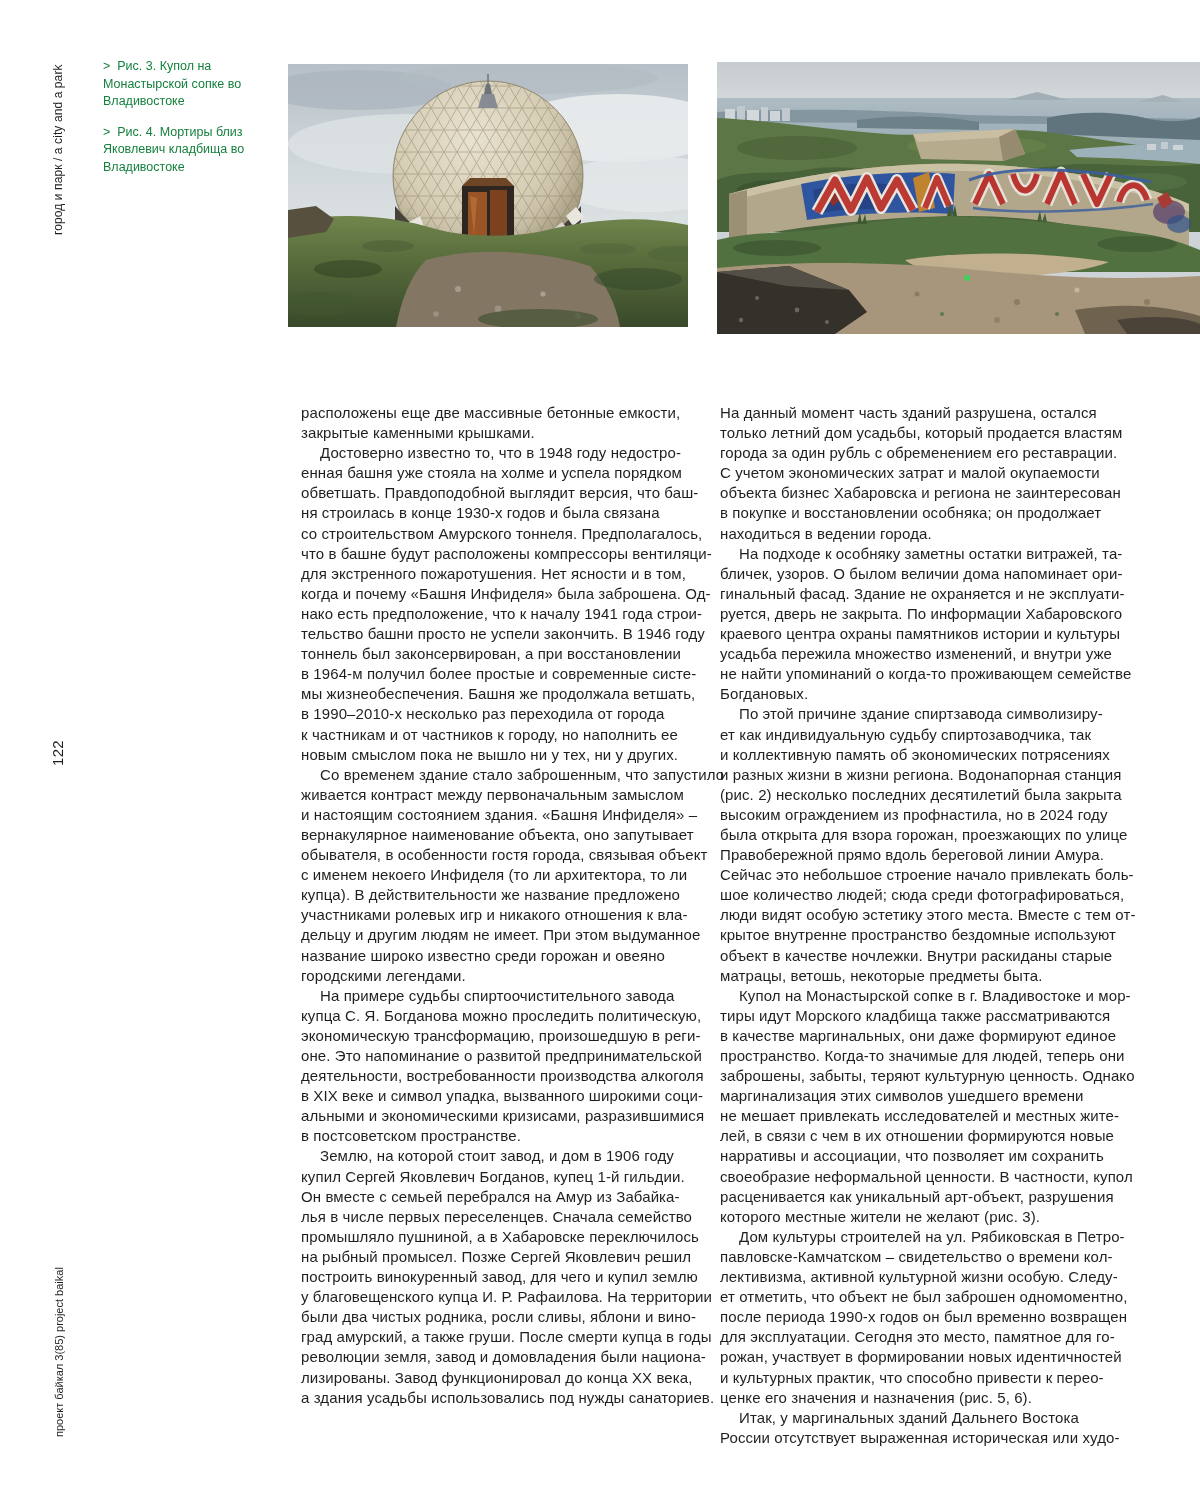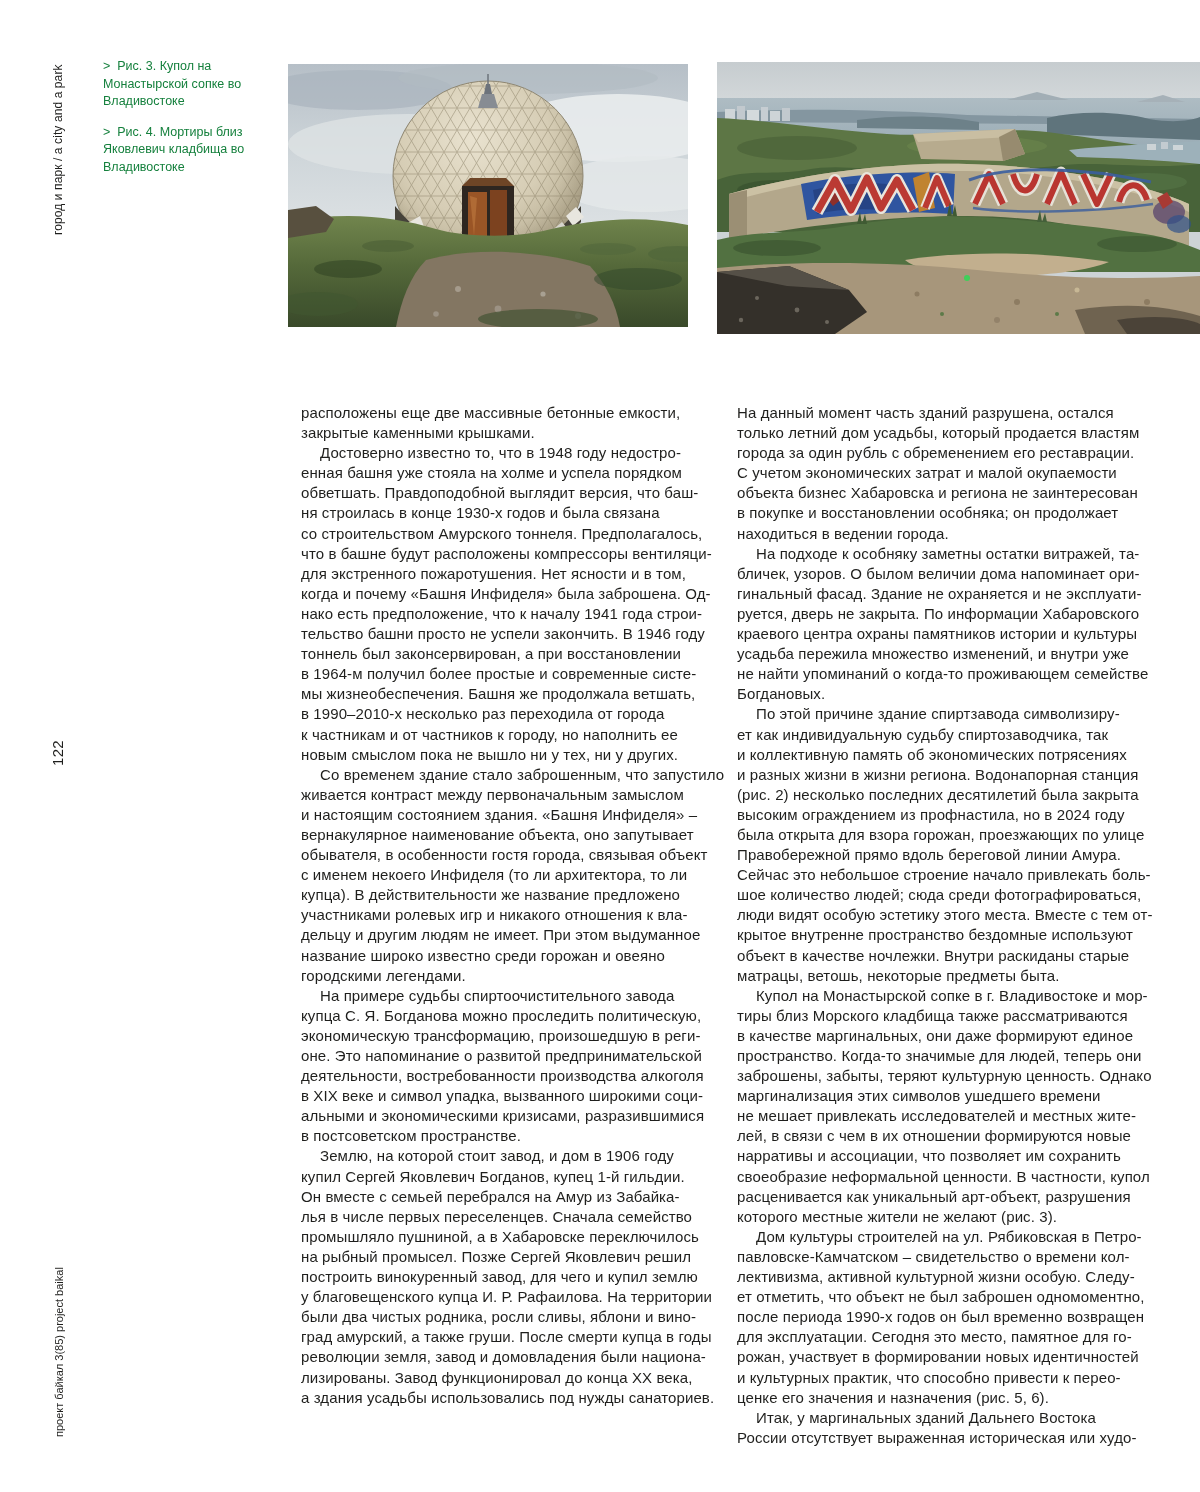--- a/index.html
+++ b/index.html
@@ -22,21 +22,21 @@
     font-size:12.5px;line-height:17.5px;white-space:pre;color:#15803d;
   }
   
   .photo{position:absolute;overflow:hidden;background:#cdd3d6;}
   .photo1{left:288px;top:64px;width:400px;height:263px;}
   .photo2{left:717px;top:62px;width:483px;height:272px;}
   .photo svg{display:block;}
   
   .col{position:absolute;top:403px;}
   .col-left{left:285px;width:424px;margin-left:16px;}
-  .col-right{left:737px;width:434px;}
+  .col-right{left:720px;width:434px;}
   .para{margin:0;}
   .line{
     font-size:15px;line-height:20.1px;white-space:nowrap;letter-spacing:.1px;
     color:#1f1f1d;
   }
   .para.indent .line:first-child{padding-left:19px;}
 </style>
 </head>
 <body>
 
@@ -308,21 +308,21 @@
         <div class="line">Правобережной прямо вдоль береговой линии Амура.</div>
         <div class="line">Сейчас это небольшое строение начало привлекать боль-</div>
         <div class="line">шое количество людей; сюда среди фотографироваться,</div>
         <div class="line">люди видят особую эстетику этого места. Вместе с тем от-</div>
         <div class="line">крытое внутренне пространство бездомные используют</div>
         <div class="line">объект в качестве ночлежки. Внутри раскиданы старые</div>
         <div class="line">матрацы, ветошь, некоторые предметы быта.</div>
       </div>
       <div class="para indent">
         <div class="line">Купол на Монастырской сопке в г. Владивостоке и мор-</div>
-        <div class="line">тиры близ Морского кладбища также рассматриваются</div>
+        <div class="line">тиры идут Морского кладбища также рассматриваются</div>
         <div class="line">в качестве маргинальных, они даже формируют единое</div>
         <div class="line">пространство. Когда-то значимые для людей, теперь они</div>
         <div class="line">заброшены, забыты, теряют культурную ценность. Однако</div>
         <div class="line">маргинализация этих символов ушедшего времени</div>
         <div class="line">не мешает привлекать исследователей и местных жите-</div>
         <div class="line">лей, в связи с чем в их отношении формируются новые</div>
         <div class="line">нарративы и ассоциации, что позволяет им сохранить</div>
         <div class="line">своеобразие неформальной ценности. В частности, купол</div>
         <div class="line">расценивается как уникальный арт-объект, разрушения</div>
         <div class="line">которого местные жители не желают (рис. 3).</div>

